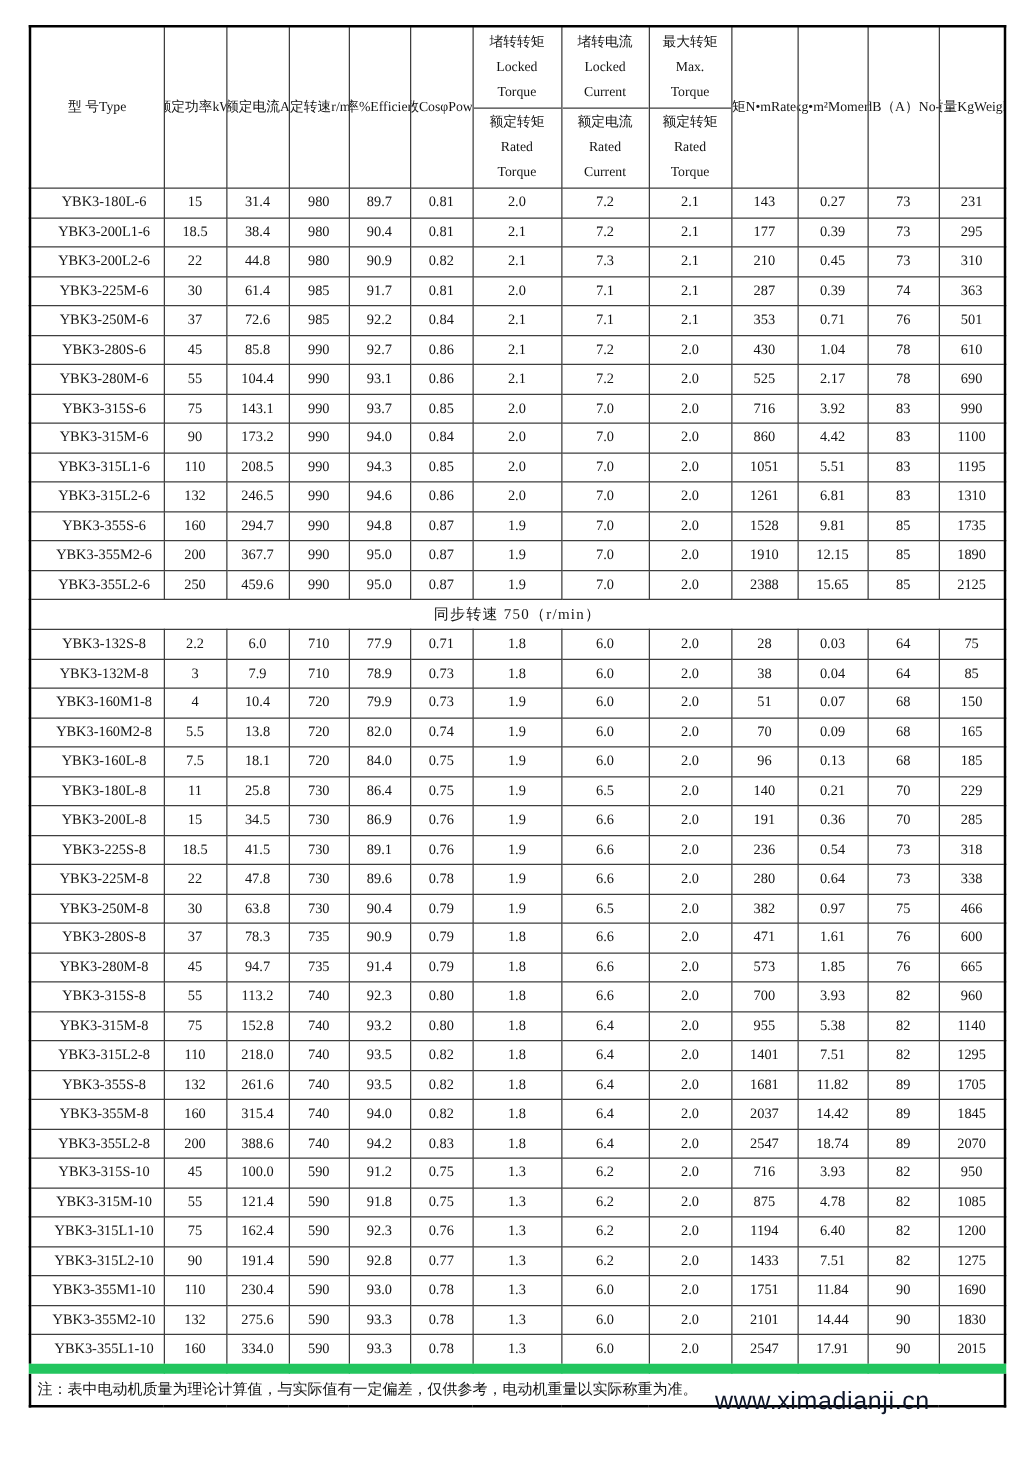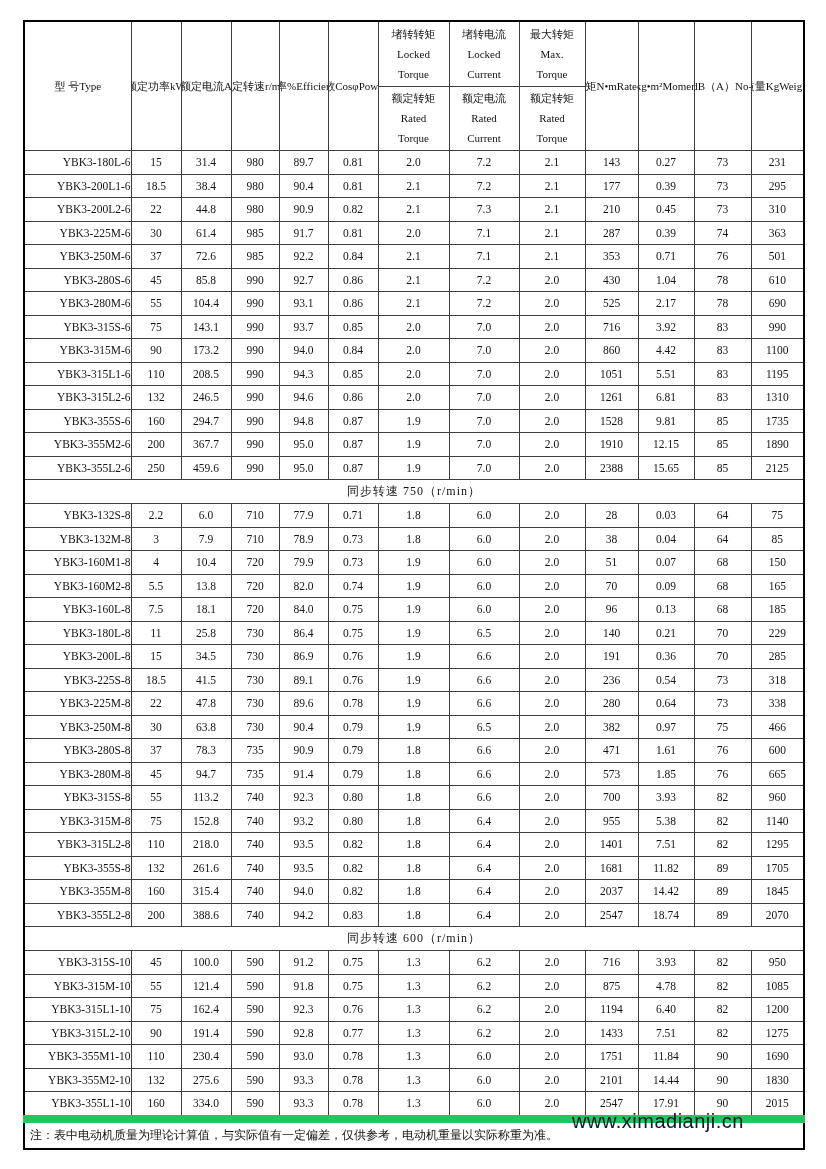--- a/index.html
+++ b/index.html
@@ -35,21 +35,21 @@
   .sp{display:flex;flex-direction:column;height:128px;}
   .sp .half{flex:1;display:flex;flex-direction:column;justify-content:center;align-items:center;}
   .sp .half.top{border-bottom:1px solid #3e3e3e;}
   .sp .half span{line-height:20px;white-space:nowrap;}
   tbody td{
     height:22.5px;
     font-size:11.5px;
     text-align:center;
     white-space:nowrap;
   }
-  tbody td.c0{text-align:right;padding-left:11px;font-size:11.5px;}
+  tbody td.c0{text-align:center;padding-left:11px;font-size:11.5px;}
   tr.section-row td{
     height:23px;
     text-align:center;
     font-size:12px;
     letter-spacing:1px;
   }
   tr.note-row td{
     height:25px;
     text-align:left;
     font-size:12px;
@@ -700,23 +700,20 @@
           <td class="c4">94.2</td>
           <td class="c5">0.83</td>
           <td class="c6">1.8</td>
           <td class="c7">6.4</td>
           <td class="c8">2.0</td>
           <td class="c9">2547</td>
           <td class="c10">18.74</td>
           <td class="c11">89</td>
           <td class="c12">2070</td>
         </tr>
-        <tr class="section-row">
-          <td colspan="13">同步转速 600（r/min）</td>
-        </tr>
         <tr>
           <td class="c0">YBK3-315S-10</td>
           <td class="c1">45</td>
           <td class="c2">100.0</td>
           <td class="c3">590</td>
           <td class="c4">91.2</td>
           <td class="c5">0.75</td>
           <td class="c6">1.3</td>
           <td class="c7">6.2</td>
           <td class="c8">2.0</td>

